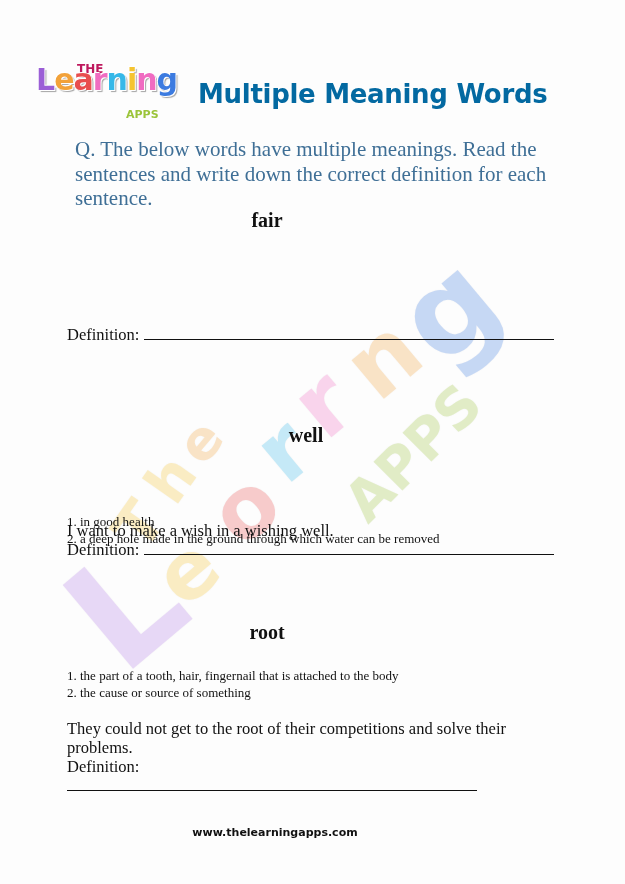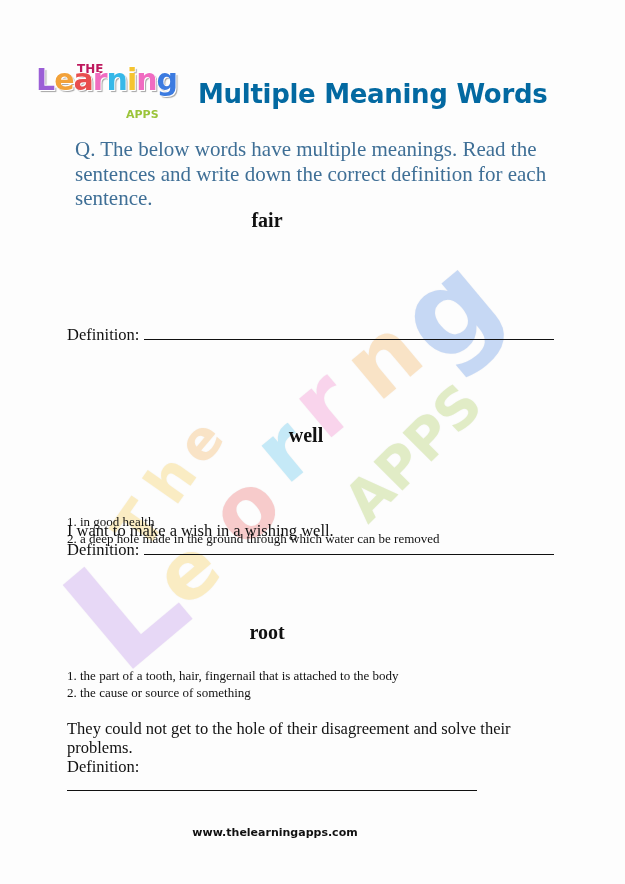--- a/index.html
+++ b/index.html
@@ -72,18 +72,18 @@
     <div>I want to make a wish in a wishing well.</div>
     <div><span>Definition:</span> <span class="blank"></span></div>
   </div>
 
   <div class="word" style="top:621px;">root</div>
   <div class="defs" style="top:668px;">
     <div>1. the part of a tooth, hair, fingernail that is attached to the body</div>
     <div>2. the cause or source of something</div>
   </div>
   <div class="sentence" style="top:719px;width:470px;">
-    <div>They could not get to the hole of their disagreement and solve their problems.</div>
+    <div>They could not get to the root of their competitions and solve their problems.</div>
     <div><span>Definition:</span> <span class="blank"></span></div>
   </div>
 
   <div class="footer">www.thelearningapps.com</div>
 </div>
 
 </body></html>

